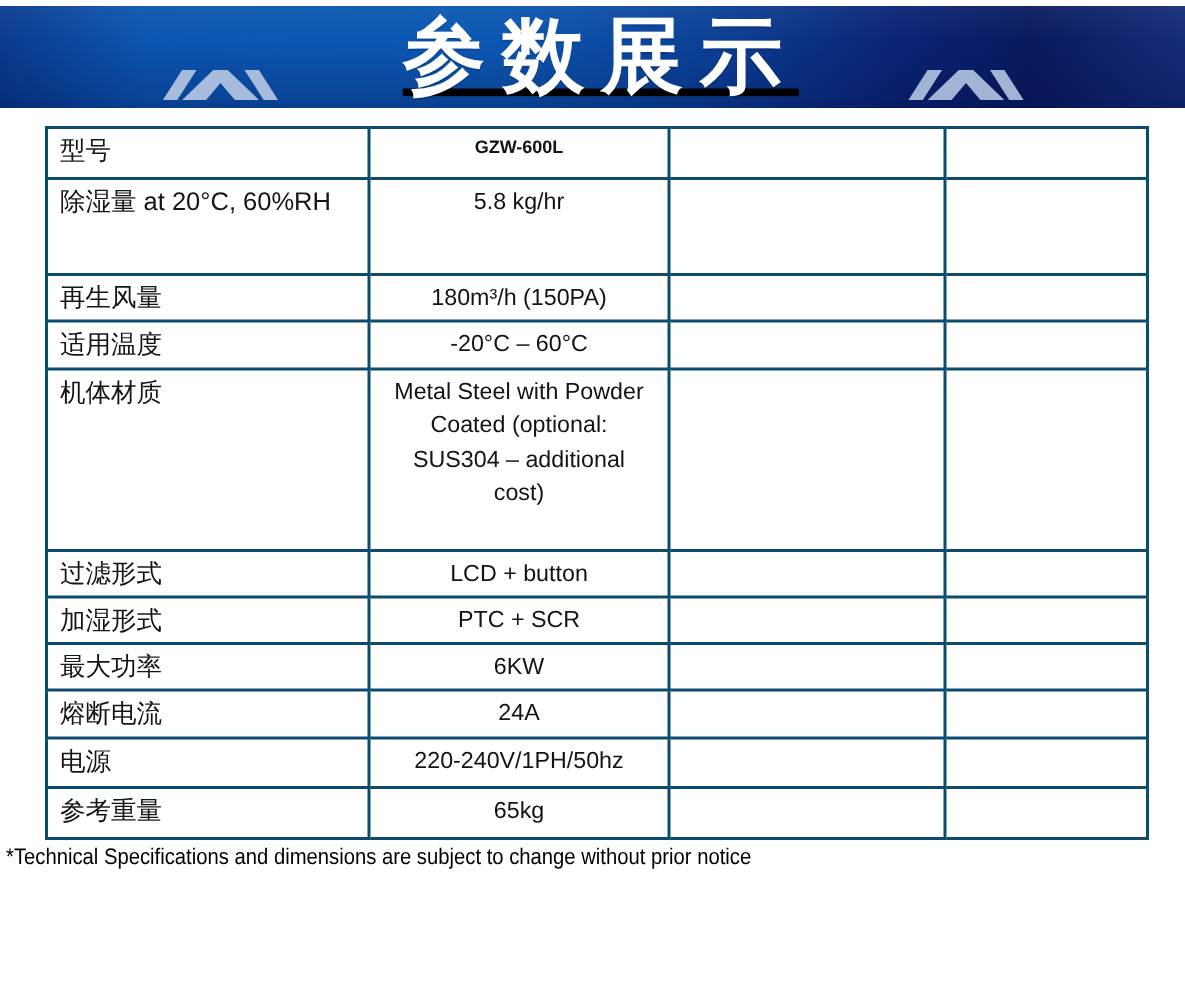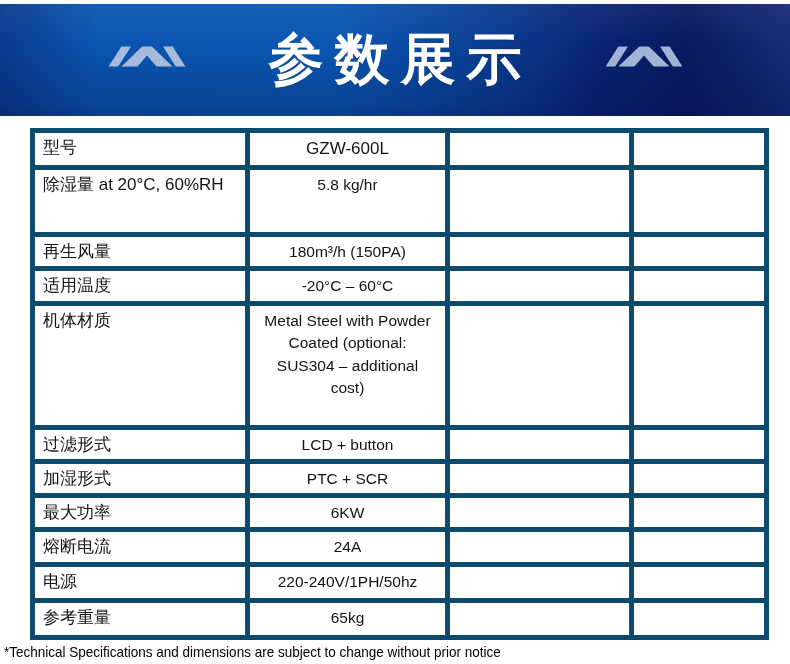--- a/index.html
+++ b/index.html
@@ -3,45 +3,45 @@
 <meta charset="utf-8">
 <style>
   html,body{margin:0;padding:0;}
   body{
     width:790px;height:664px;background:#ffffff;overflow:hidden;
     font-family:"Liberation Sans","DejaVu Sans",sans-serif;
     -webkit-font-smoothing:antialiased;
   }
   
   .banner{
-    position:relative;margin-top:4px;height:112px;
+    position:relative;margin-top:4px;height:68px;
     background:
       linear-gradient(to bottom, rgba(255,255,255,.05), rgba(0,0,0,0) 35%, rgba(2,8,60,.22) 90%, rgba(2,8,60,.30)),
       linear-gradient(to right, #0a3a8e 0%, #0b55b0 12%, #0b57b2 42%, #0b4096 60%, #0a2374 76%, #091a5f 87%, #152c77 100%);
-    display:flex;align-items:center;justify-content:center;
+    display:flex;align-items:center;justify-content:center;text-decoration:underline;
   }
   .banner-title{
     color:#ffffff;font-size:55px;font-weight:800;letter-spacing:11px;
     padding-left:11px; 
     text-shadow:0 1px 0 rgba(0,0,0,.15);
     white-space:nowrap;
   }
   .chev{position:absolute;top:41px;width:80px;height:24px;}
   .chev-left{left:107px;}
   .chev-right{left:604px;}
   
   table.spec{
     border-collapse:collapse;table-layout:fixed;
     margin:12px 0 0 30px;width:734px;
   }
   col.c1{width:215px}col.c2{width:200px}col.c3{width:184px}col.c4{width:135px}
-  td{border:5px solid #0c4a6e;vertical-align:top;overflow:hidden;}
+  td{border:2px solid #0c4a6e;vertical-align:top;overflow:hidden;}
   td.lbl{font-size:17px;color:#141414;padding:4px 4px 2px 8px;line-height:1.3;}
   td.val{font-size:15.5px;color:#141414;text-align:center;padding:4px 10px 2px 10px;line-height:1.45;}
-  td.val.vbold{font-weight:400;font-size:17px;}
+  td.val.vbold{font-weight:700;font-size:12px;}
   .bold{font-weight:400;}
   tr.r0 td{height:26px}
   tr.r1 td{height:56px}
   tr.r2 td{height:24px}
   tr.r3 td{height:23px}
   tr.r4 td{height:24px}
   tr.r5 td{height:113px}
   tr.r6 td{height:23px}
   tr.r7 td{height:24px}
   tr.r8 td{height:23px}

